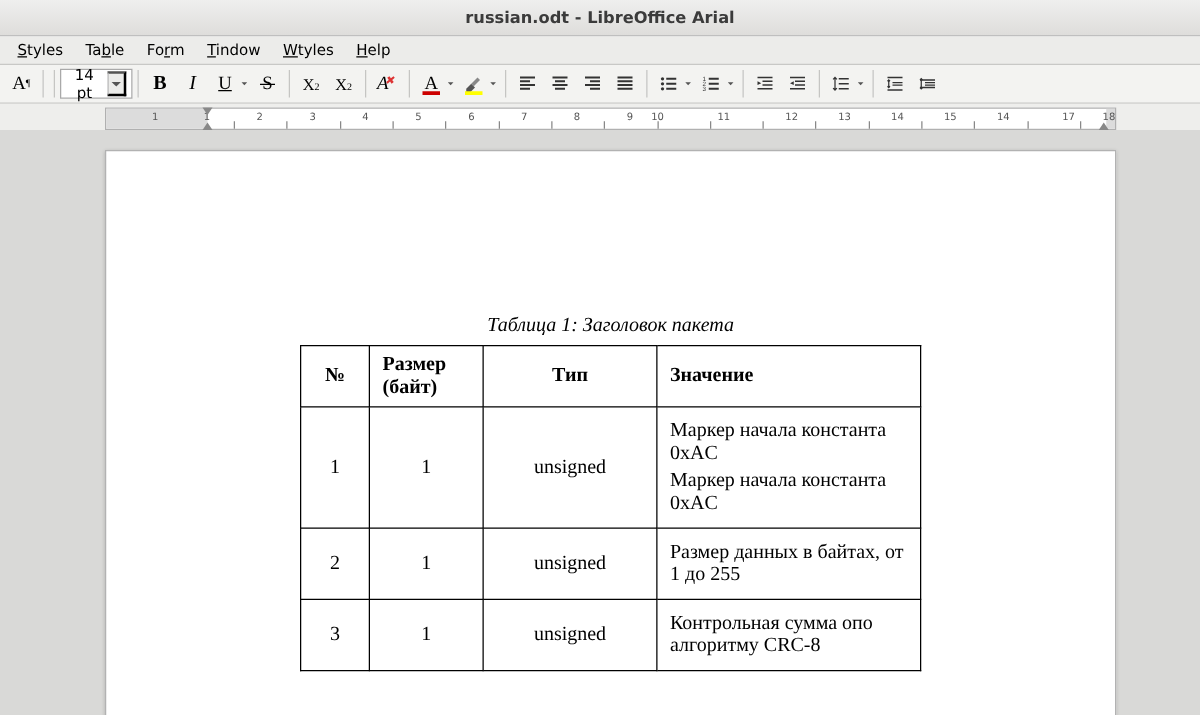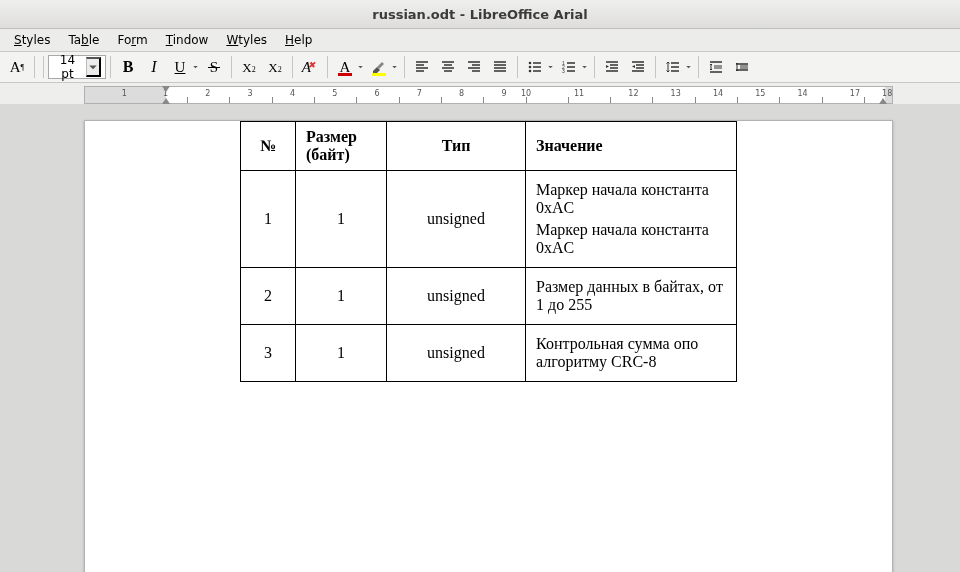--- a/index.html
+++ b/index.html
@@ -307,20 +307,21 @@
       <span class="num" style="left: 797.1px;">18</span>
       <span style="position: absolute; left: 77px; top: -1px; width: 0px; height: 0px; border-left: 4px solid transparent; border-right: 4px solid transparent; border-top: 6px solid rgb(136, 136, 136);"></span>
       <span style="position: absolute; left: 77px; bottom: -1px; width: 0px; height: 0px; border-left: 4px solid transparent; border-right: 4px solid transparent; border-bottom: 6px solid rgb(136, 136, 136);"></span>
       <span style="position: absolute; right: 5px; bottom: -1px; width: 0px; height: 0px; border-left: 4px solid transparent; border-right: 4px solid transparent; border-bottom: 6px solid rgb(136, 136, 136);"></span>
     </div>
 </div>
 
 <div class="workspace">
   <div class="page">
     <div class="doc">
+      <div class="caption">Таблица 1: Заголовок пакета</div>
       <table class="packet">
         <thead>
           <tr>
             <th class="c col-n">№</th>
             <th class="col-sz">Размер (байт)</th>
             <th class="c col-ty">Тип</th>
             <th class="col-val">Значение</th>
           </tr>
         </thead>
         <tbody id="packet-body">

